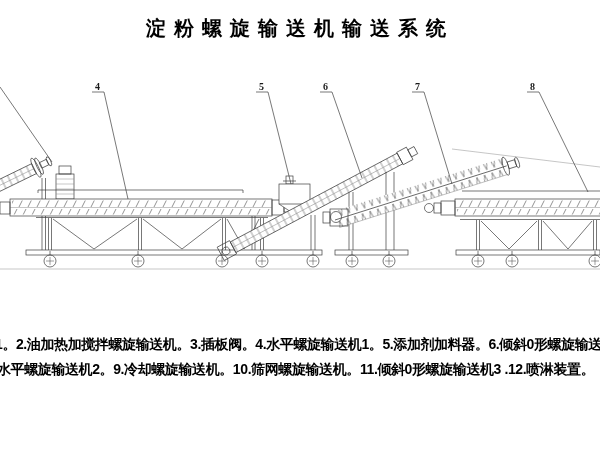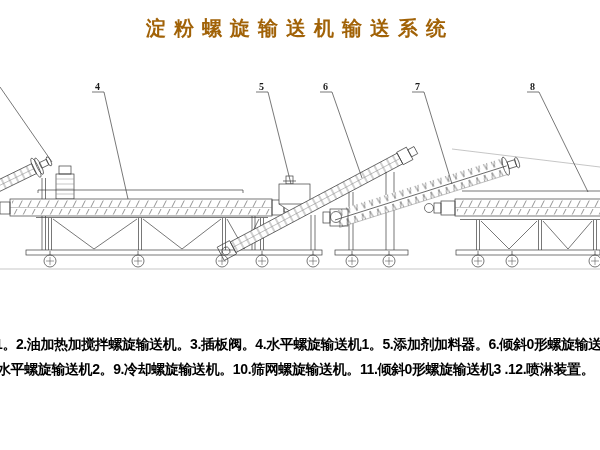--- a/index.html
+++ b/index.html
@@ -3,21 +3,21 @@
 <meta charset="utf-8">
 <style>
   html,body{margin:0;padding:0;}
   body{
     width:600px;height:450px;position:relative;overflow:hidden;
     background:#ffffff;font-family:"Liberation Sans",sans-serif;
   }
   .title{
     position:absolute;top:15px;left:0;width:600px;text-align:center;
     font-family:"Liberation Serif",serif;font-size:20px;font-weight:600;
-    letter-spacing:8px;color:#a16207;white-space:nowrap;
+    letter-spacing:8px;color:#000000;white-space:nowrap;
   }
   .drawing{position:absolute;top:0;left:0;}
   .caption{
     position:absolute;color:#000;font-size:14px;font-weight:600;
     letter-spacing:-0.4px;white-space:nowrap;line-height:1.15;
   }
   .caption.l1{top:336px;left:-5px;}
   .caption.l2{top:361px;left:-3px;}
   .ln{stroke:#3d3d3d;stroke-width:0.7;fill:none;}
   .lt{stroke:#8c8c8c;stroke-width:0.5;fill:none;}

